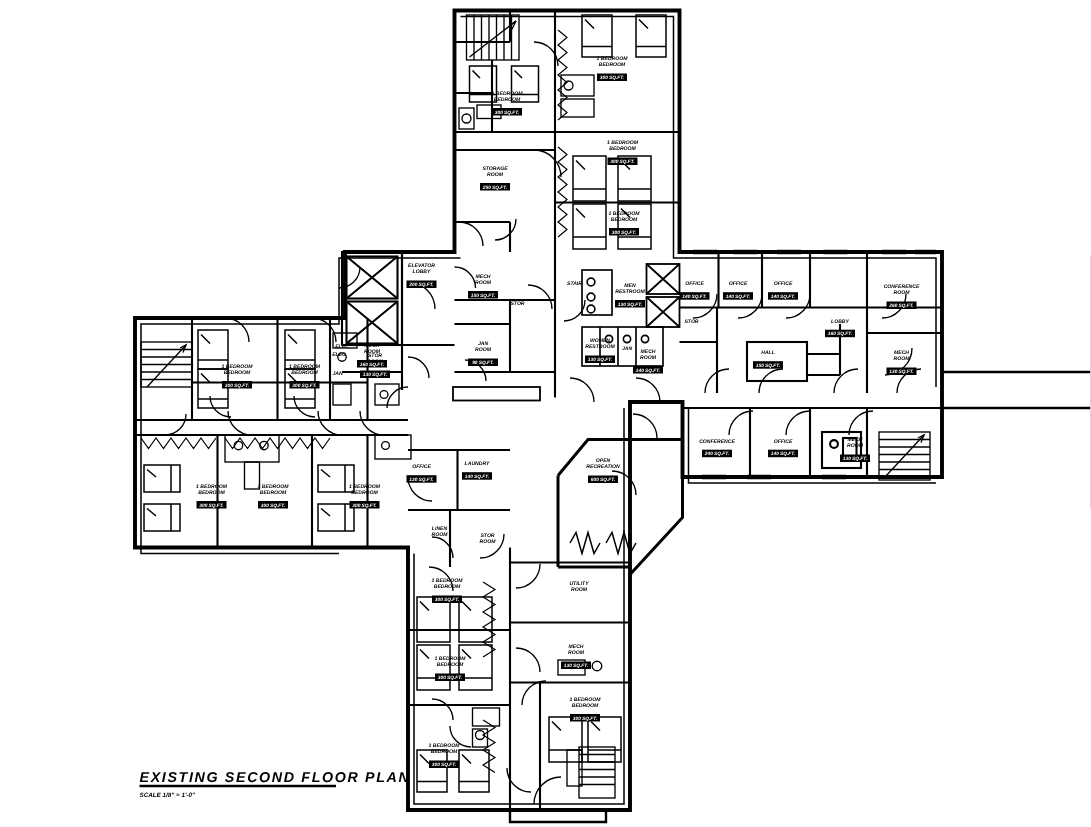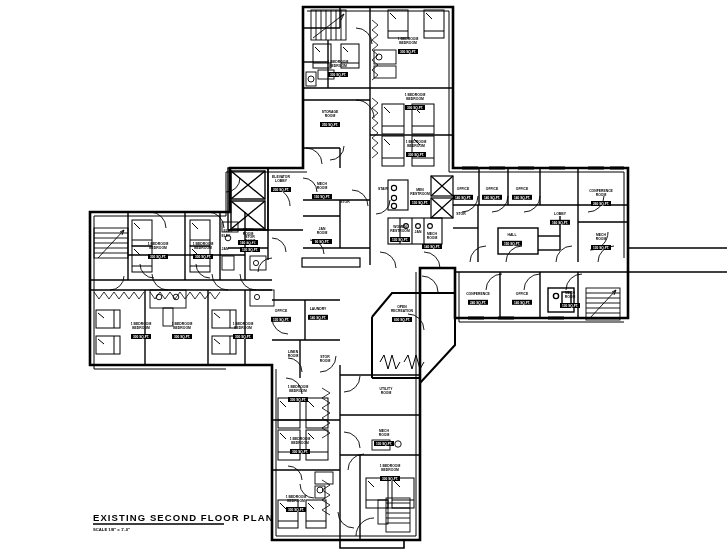--- a/index.html
+++ b/index.html
@@ -1,17 +1,17 @@
 <!DOCTYPE html>
 <html><head>
 <meta charset="utf-8">
 <style>
   html,body{margin:0;padding:0;background:#ffffff;}
   body{width:727px;height:551px;overflow:hidden;font-family:"Liberation Sans",sans-serif;}
-  #plan-root{position:relative;width:727px;height:412px;background:#a21caf;}
+  #plan-root{position:relative;width:727px;height:412px;background:#a21caf;font-style:italic;}
   svg{display:block;}
   .ttl{font-family:"Liberation Sans",sans-serif;}
 </style>
 </head>
 <body>
 
 <div id="plan-root">
 <svg width="727" height="551" viewBox="0 0 727 551">
   <rect x="0" y="0" width="727" height="551" fill="#ffffff"></rect>
 

